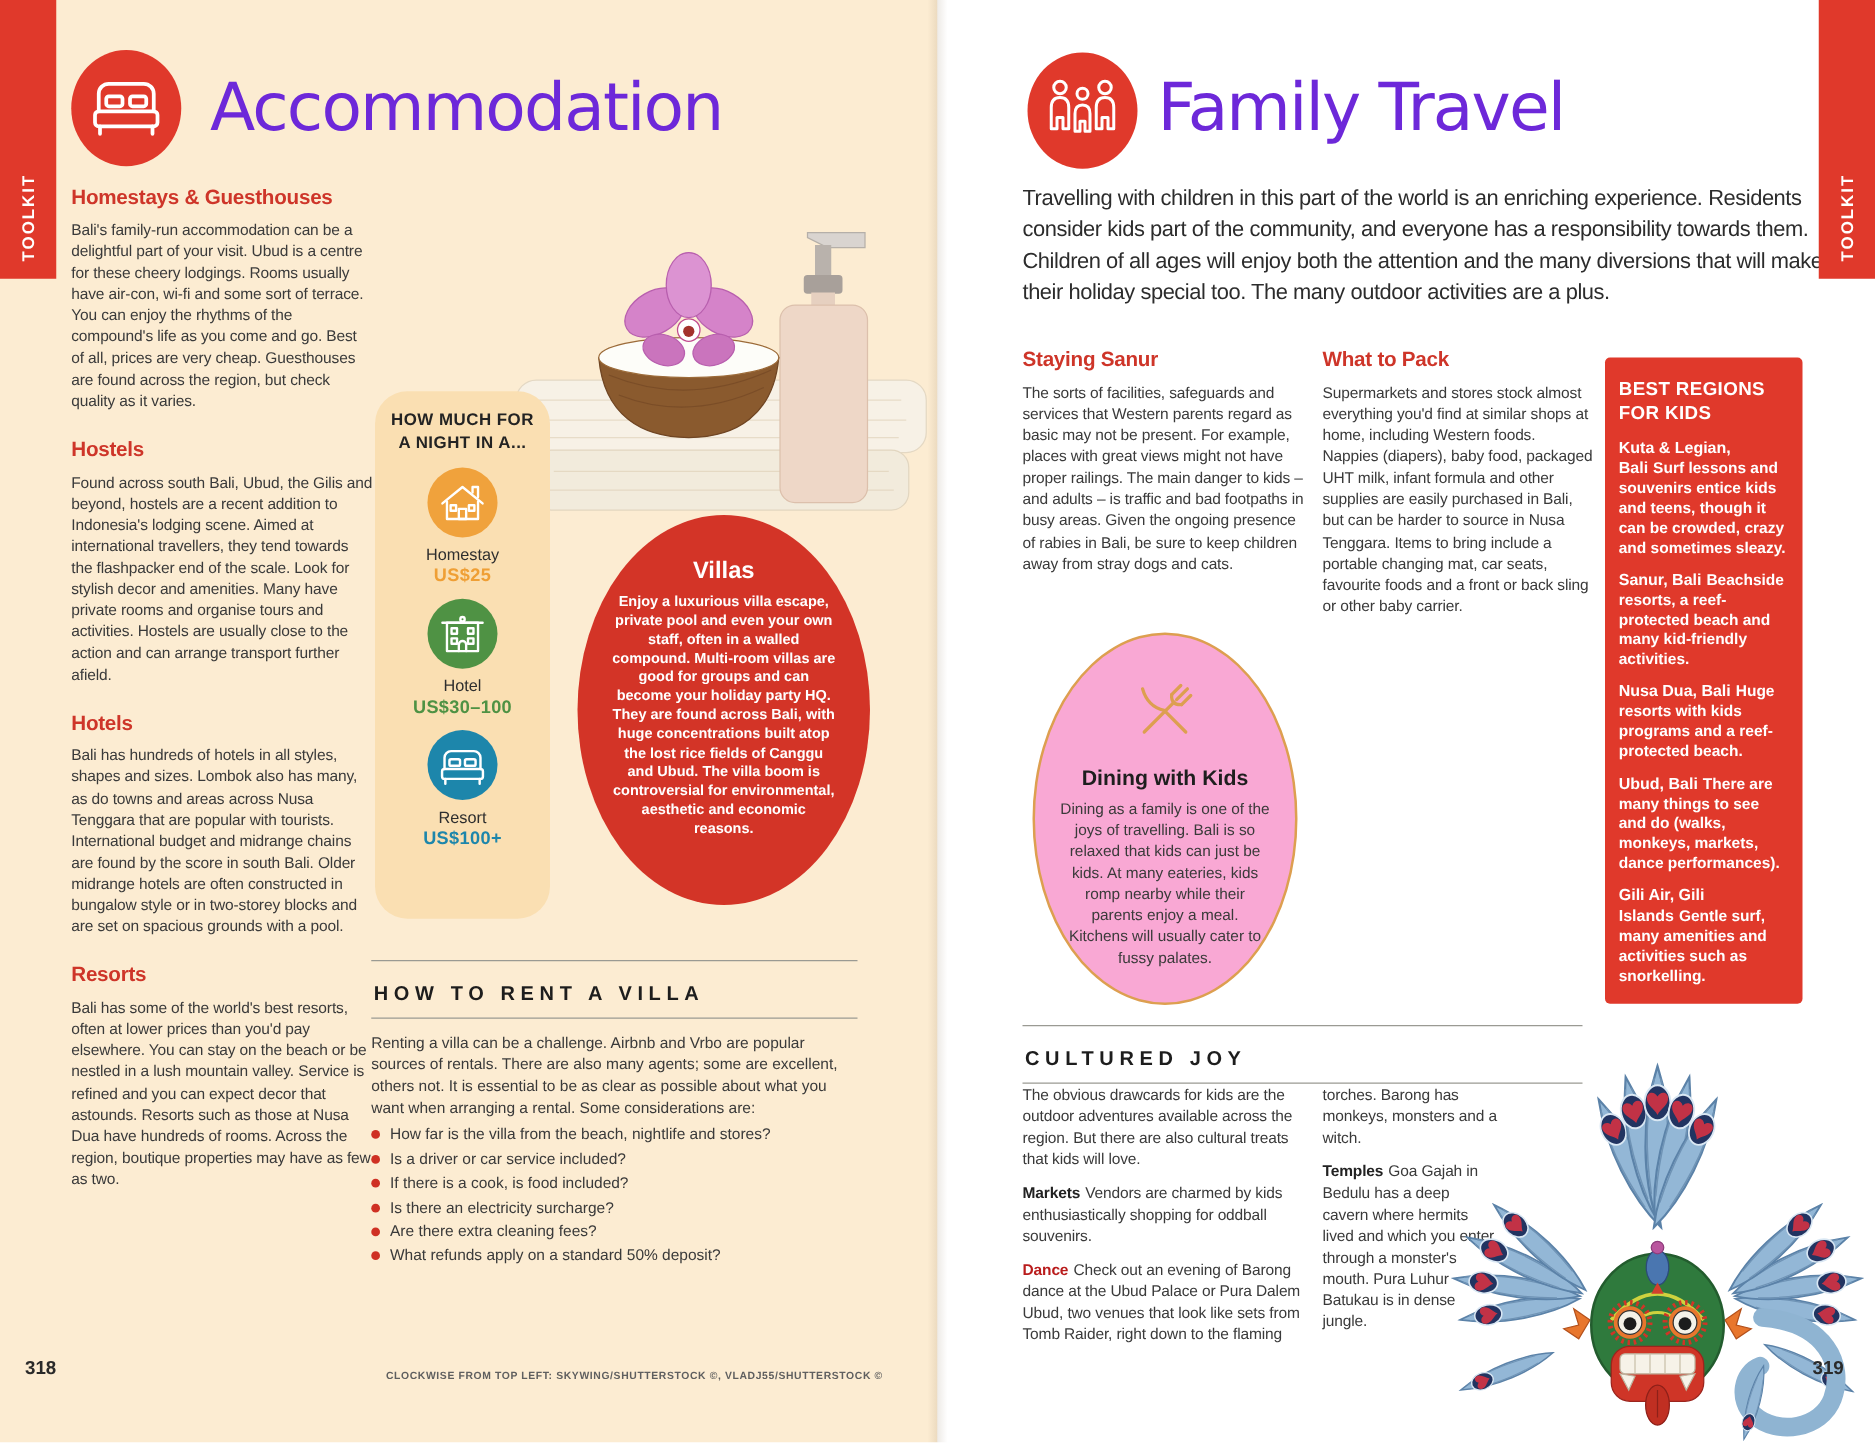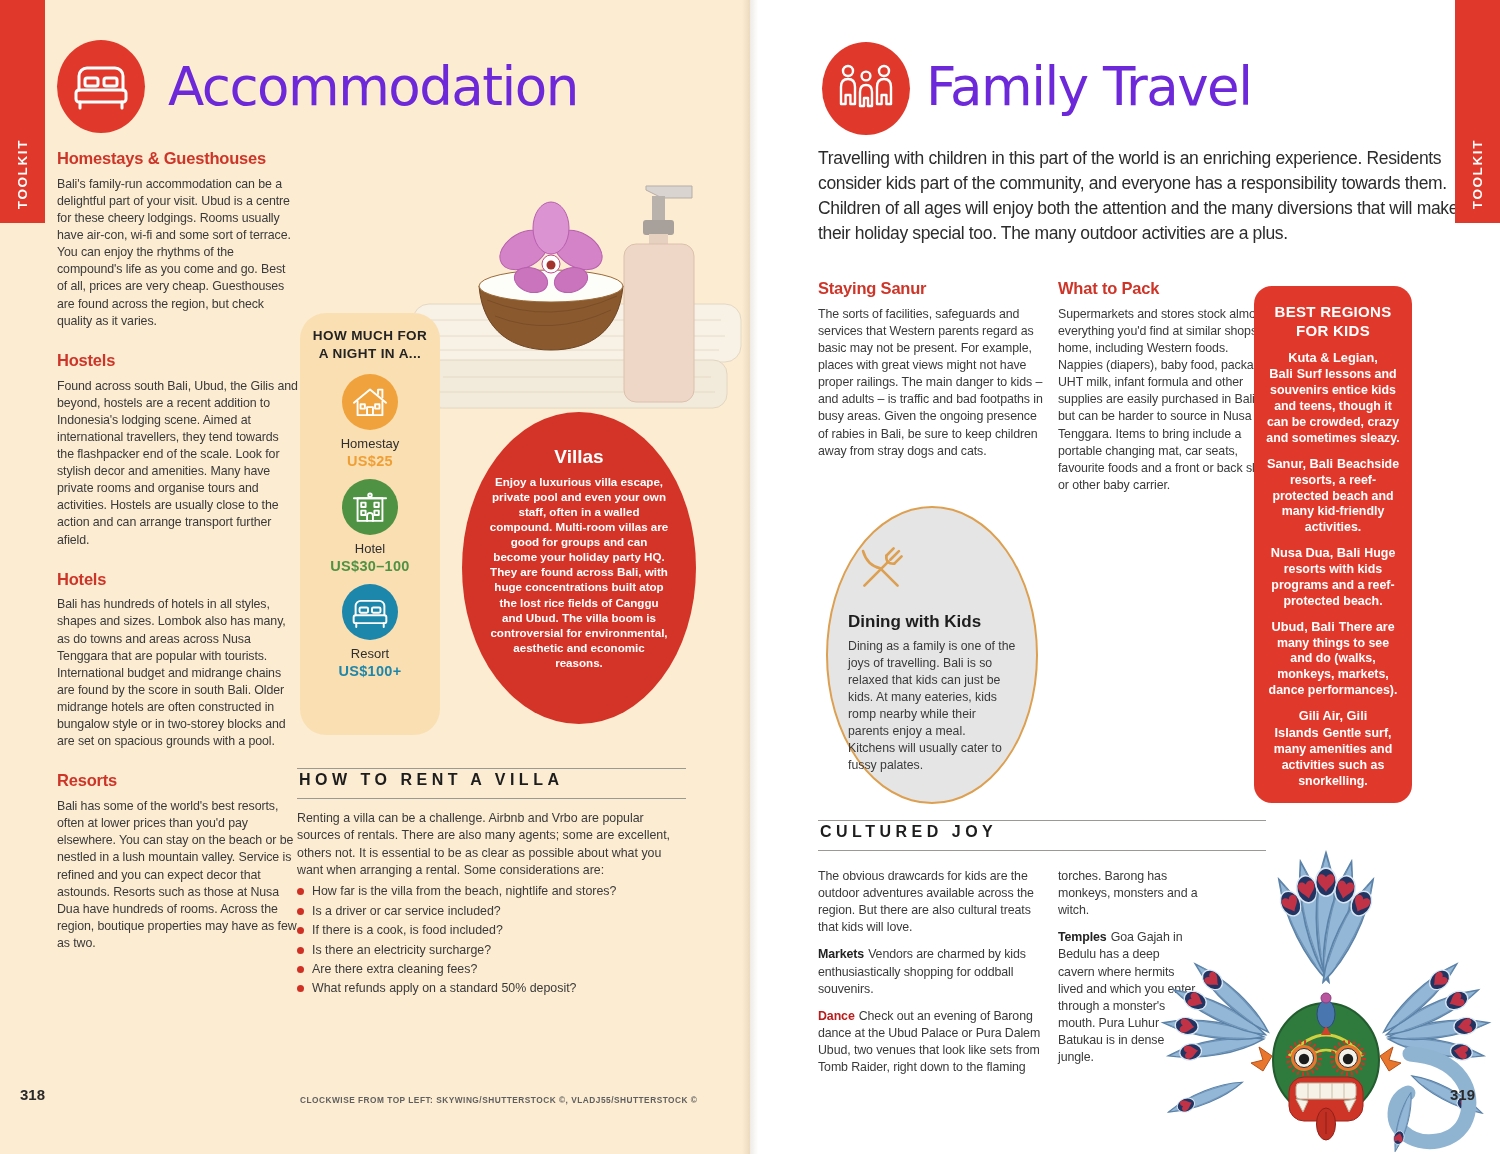--- a/index.html
+++ b/index.html
@@ -42,39 +42,39 @@
   .pprice{font-size:14.5px;font-weight:bold;letter-spacing:.3px}
   
   .villas{position:absolute;left:462px;top:412px;width:234px;height:312px;background:var(--red-deep);
     border-radius:50%;z-index:4;color:#fff;text-align:center;padding:34px 26px;
     display:flex;flex-direction:column;justify-content:flex-start}
   .villas .vt{font-weight:bold;font-size:19px;margin-bottom:6px}
   .villas .vb{font-weight:bold;font-size:11.6px;line-height:1.3}
   
   .ruled{position:absolute;color:#1d1d1d}
   .ruled .shead{font-size:16px;font-weight:bold;letter-spacing:4.5px;color:#1d1d1d;
-    border-top:1px solid #9a9a93;border-bottom:1px solid #9a9a93;padding:2px 2px 9px}
+    border-top:1px solid #9a9a93;border-bottom:1px solid #9a9a93;padding:18px 2px 9px}
   .ruled .sbody{font-size:12.4px;line-height:1.4;color:var(--ink);padding-top:11px}
   .blist{margin-top:2px}
   .bi{display:flex;gap:8px;margin:2px 0}
   .bdot{flex:0 0 7px;width:7px;height:7px;border-radius:50%;background:#cf3023;margin-top:5px}
   
   .intro{position:absolute;font-size:17.5px;line-height:1.42;color:#2c2c2c;letter-spacing:-.35px}
-  .bestbox{position:absolute;left:504px;top:286px;width:158px;background:var(--red);border-radius:18px;
-    color:#fff;text-align:center;padding:17px 11px 14px;z-index:3}
+  .bestbox{position:absolute;left:534px;top:286px;width:158px;background:var(--red);border-radius:4px;
+    color:#fff;text-align:left;padding:17px 11px 14px;z-index:3}
   .bestbox .bbt{font-weight:bold;font-size:15px;letter-spacing:.3px;line-height:1.25;margin-bottom:9px}
   .bestbox p{font-size:12.4px;font-weight:bold;line-height:1.28;margin:0 0 9px}
   .bestbox b{font-size:12.8px}
   .dining{position:absolute;left:76px;top:506px;width:212px;height:298px;border:2px solid #dd9f50;
-    border-radius:50%;background:#e5e5e5;padding:30px 20px 0;z-index:2}
+    border-radius:50%;background:#f9a8d4;text-align:center;padding:30px 20px 0;z-index:2}
   .dining .dt{font-weight:bold;font-size:17px;color:#1e1e1e;margin:8px 0 6px}
   .dining .db{font-size:12.3px;line-height:1.38;color:var(--ink)}
   .lead{margin-right:4px}
   .pageno{position:absolute;font-weight:bold;font-size:15px;color:#2a2a2a;z-index:7}
-  .credit{position:absolute;left:300px;top:1095px;width:415px;text-align:left;font-size:8.3px;
+  .credit{position:absolute;left:300px;top:1095px;width:415px;text-align:center;font-size:8.3px;
     letter-spacing:.5px;color:#5f5f5f;font-weight:bold}
   .art{position:absolute;z-index:1}
 </style>
 </head>
 <body>
 
 <div id="stage">
 
   <div class="page" id="page-left">
 

